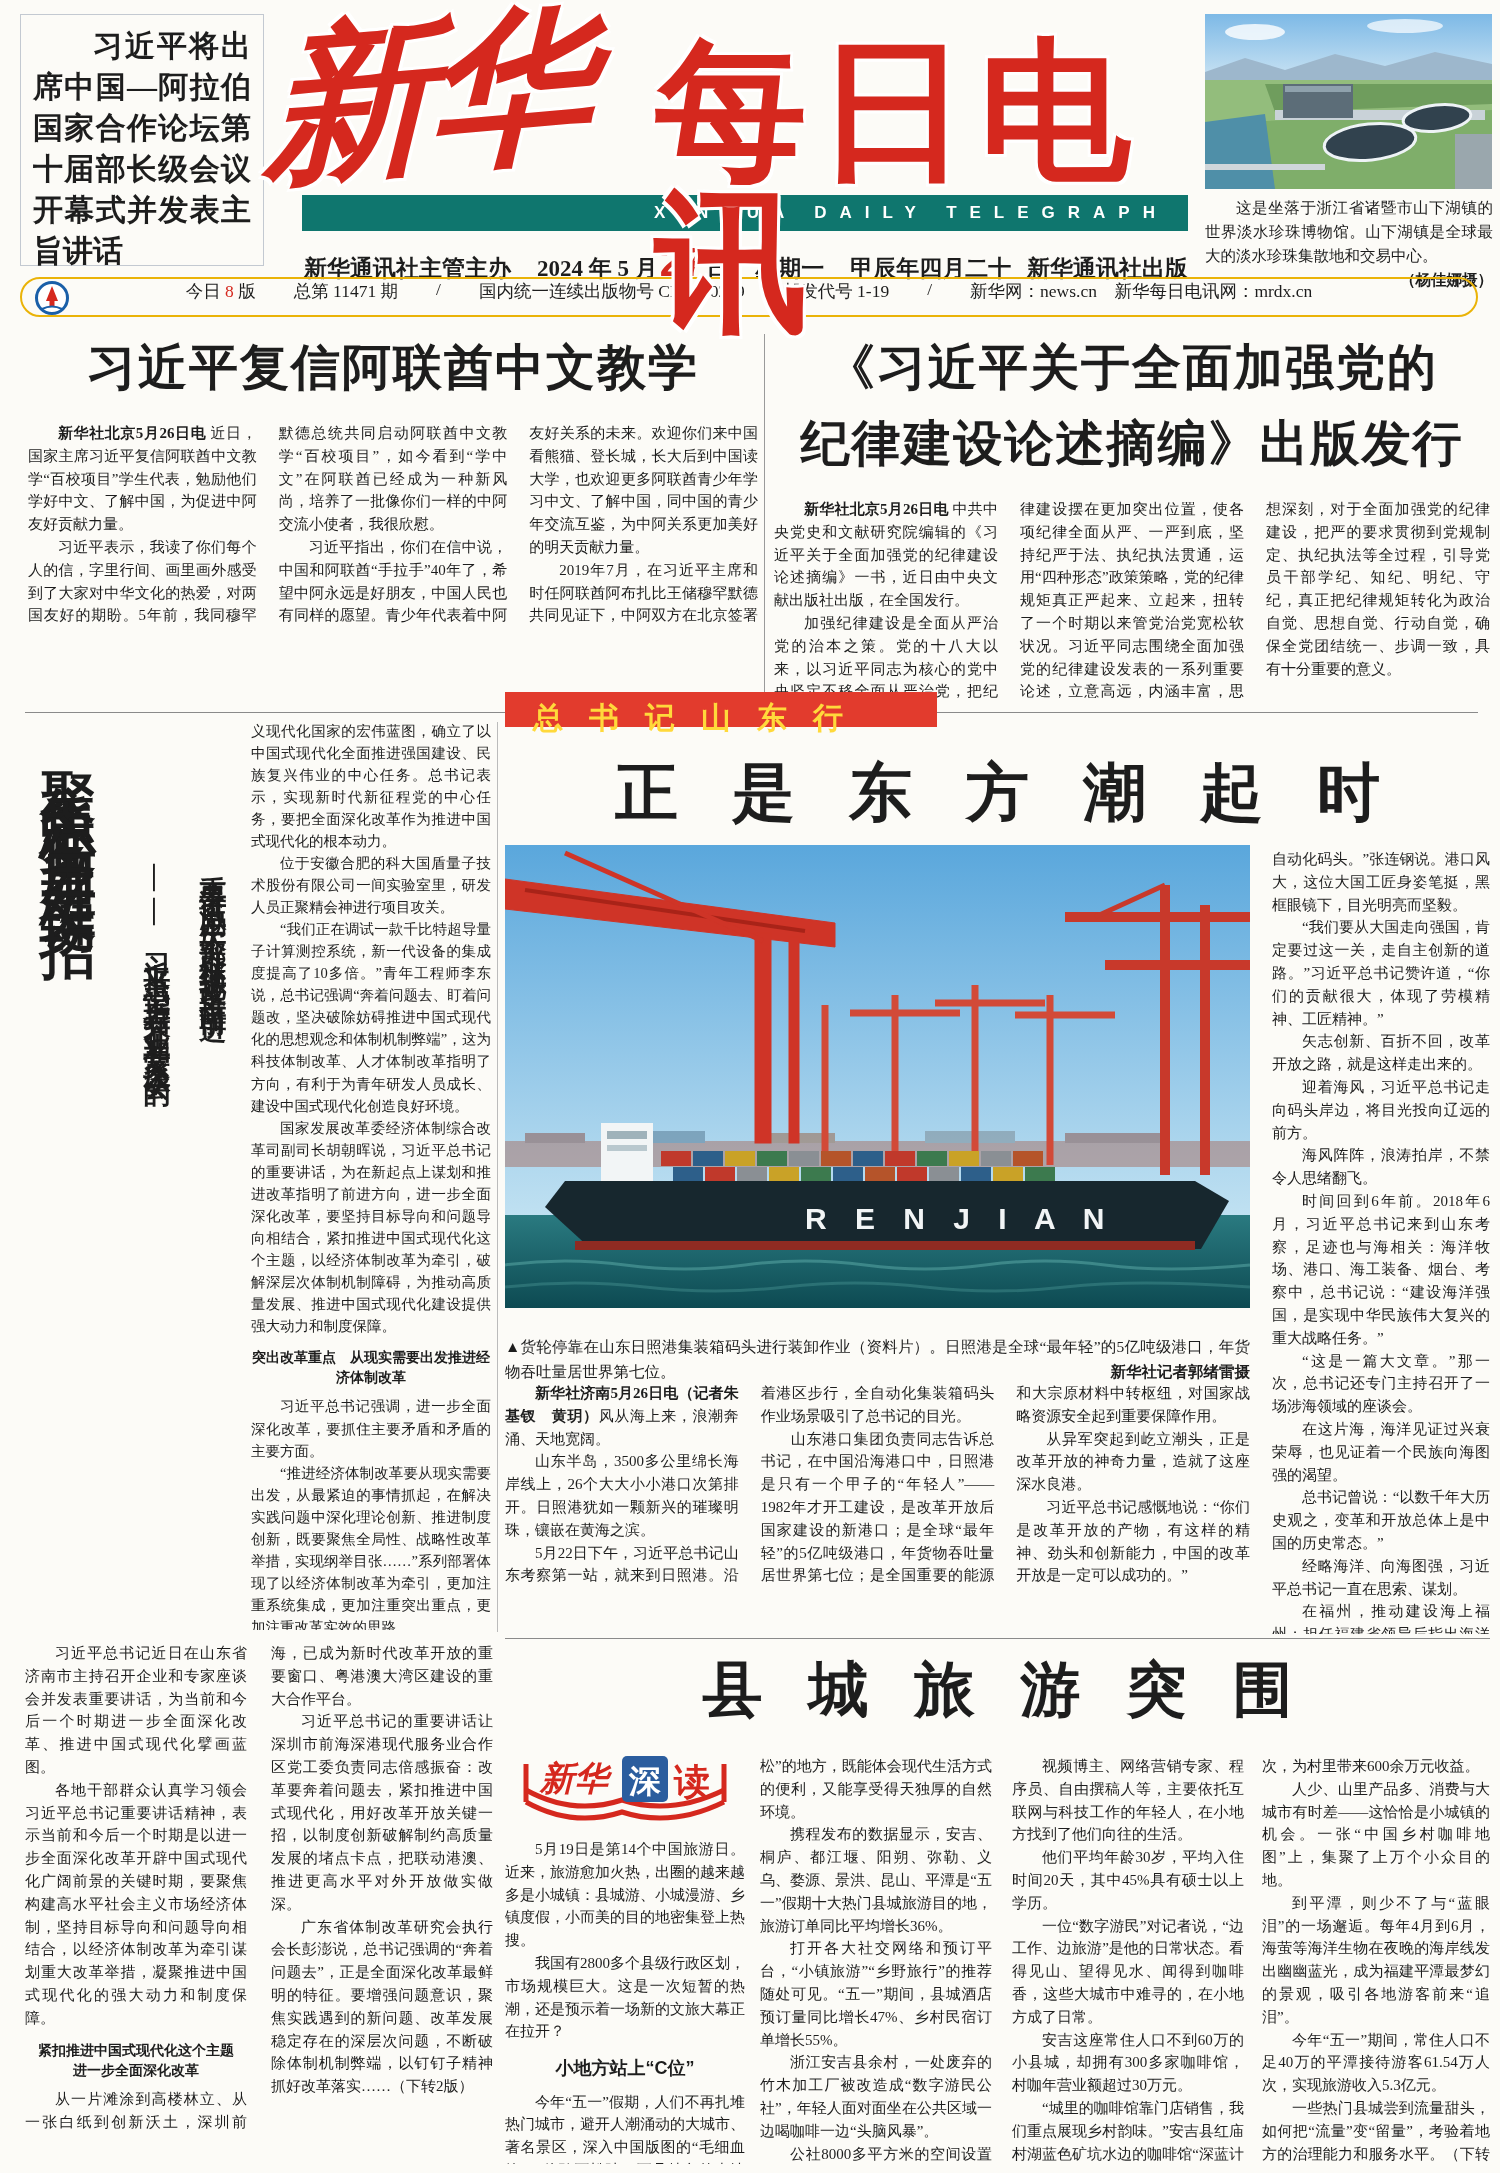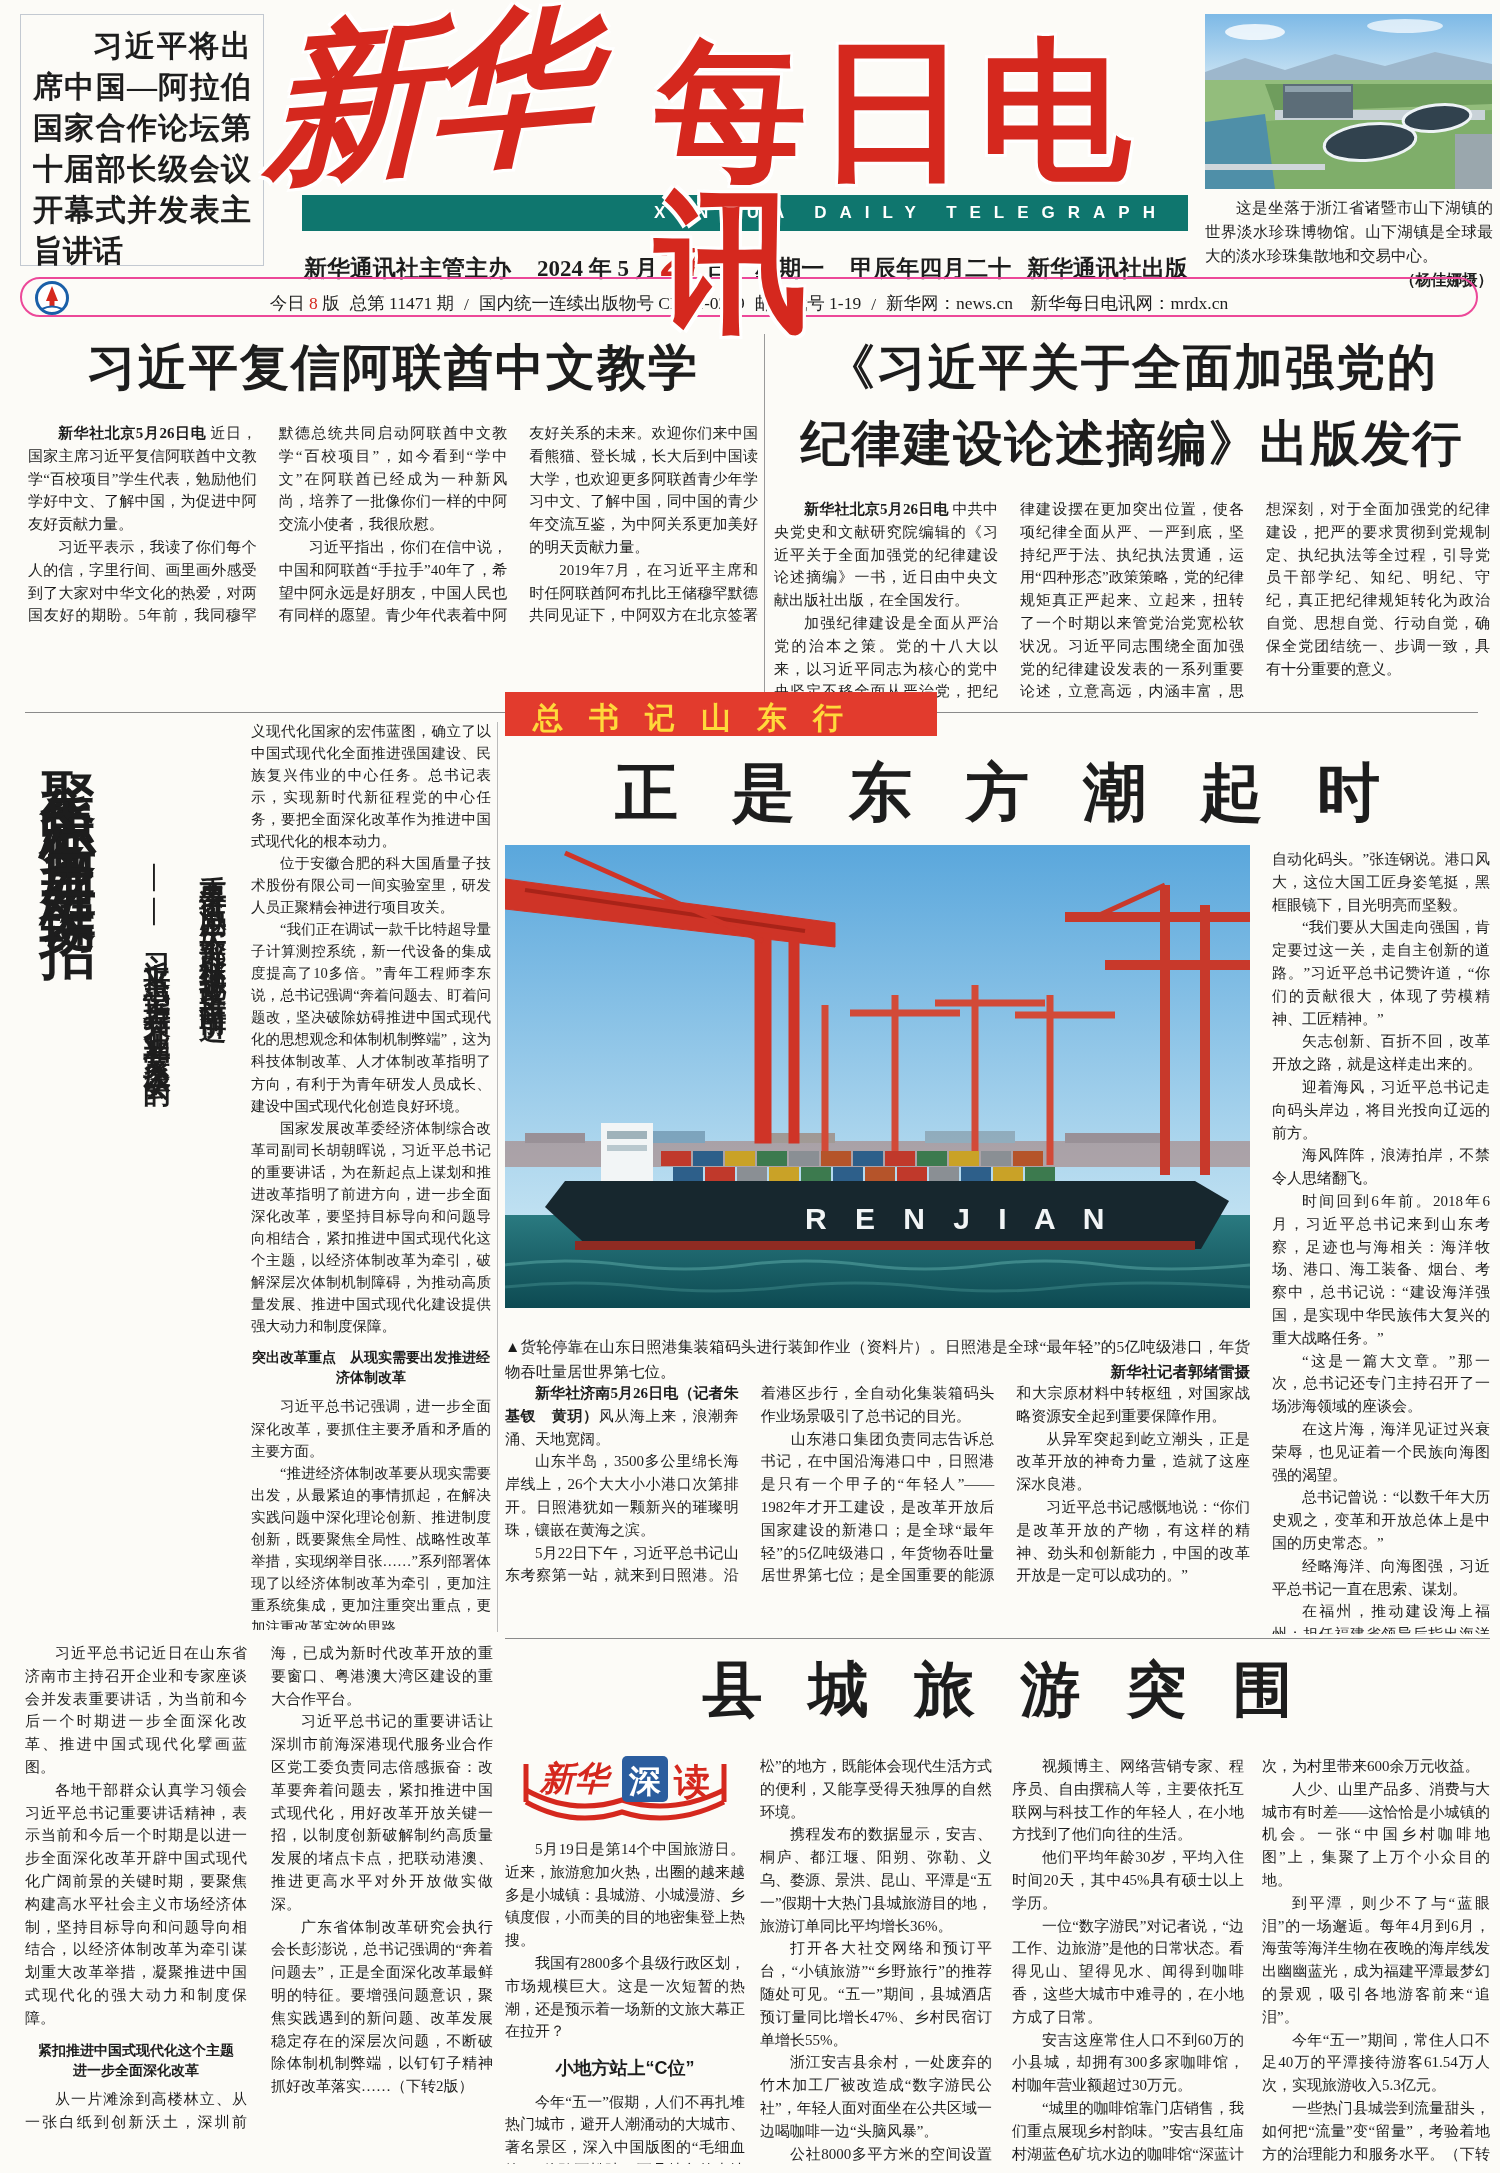--- a/index.html
+++ b/index.html
@@ -28,41 +28,41 @@
   .dateline{position:absolute;left:34px;top:230px;width:884px;display:flex;align-items:baseline;
             font-size:23px;font-weight:700;white-space:nowrap;}
   .dateline .sp{margin-left:26px;}
   .dateline .day{font-size:40px;color:#d5281e;font-family:"Liberation Sans",sans-serif;margin:0 2px;}
   .dateline .pub{margin-left:auto;}
   
   .tr-photo{left:1205px;top:14px;width:287px;height:175px;}
   .tr-cap{left:1205px;top:196px;width:288px;font-size:15.5px;line-height:1.55;}
   .tr-cap .credit{float:right;font-weight:700;font-family:"Liberation Sans",sans-serif;}
   
-  .infobar{left:20px;top:277px;width:1458px;height:40px;border:2px solid #ec4899;border-radius:20px;
-           box-sizing:border-box;display:flex;align-items:flex-end;justify-content:center;gap:10px;
+  .infobar{left:20px;top:277px;width:1458px;height:40px;border:2px solid #eab308;border-radius:20px;
+           box-sizing:border-box;display:flex;align-items:flex-start;justify-content:center;gap:38px;
            font-size:17.5px;white-space:nowrap;}
   .infobar .red{color:#d5281e;}
   .infobar .logo{position:absolute;left:12px;top:1px;}
   
   .story-head{font-size:49px;font-weight:900;line-height:76px;text-align:center;letter-spacing:2px;}
   .cols3{column-count:3;column-gap:22px;font-size:15px;line-height:1.52;overflow:hidden;}
   .rule-h{background:#8a8a8a;height:1px;}
   .rule-v{background:#9a9a9a;width:1px;}
   
   .vtitle{writing-mode:vertical-rl;text-orientation:upright;font-size:56px;font-weight:900;
           letter-spacing:14px;line-height:1.1;}
   .vsub{writing-mode:vertical-rl;text-orientation:mixed;font-size:27px;font-weight:700;letter-spacing:7px;}
   .colA{font-size:14.5px;line-height:1.52;overflow:hidden;}
   .subhead{font-weight:700;text-indent:0;text-align:center;margin:10px 0 8px;font-size:14px;
            font-family:"Liberation Sans",sans-serif;line-height:1.45;}
   .subhead-c{font-weight:700;text-indent:0;text-align:center;margin:12px 0 8px;font-size:18px;
            font-family:"Liberation Sans",sans-serif;}
   
-  .banner{left:505px;top:692px;width:432px;height:44px;background:#e23b2d;color:#ffd93b;
+  .banner{left:505px;top:692px;width:432px;height:35px;background:#e23b2d;color:#ffd93b;
           font-family:"Liberation Sans",sans-serif;font-weight:900;font-size:30px;
           line-height:52px;letter-spacing:26px;padding-left:28px;box-sizing:border-box;}
   .big-head{left:505px;top:750px;width:985px;text-align:center;font-size:63px;font-weight:900;
             letter-spacing:54px;text-indent:54px;}
   .caption{left:505px;top:1316px;width:745px;font-size:15.5px;line-height:1.6;margin-top:19px;}
   .caption .credit{float:right;font-weight:700;font-family:"Liberation Sans",sans-serif;}
   .colflow{font-size:15px;line-height:1.52;overflow:hidden;}
   
   .county-head{left:505px;top:1650px;width:985px;text-align:center;font-size:60px;font-weight:900;
                letter-spacing:46px;text-indent:46px;}

